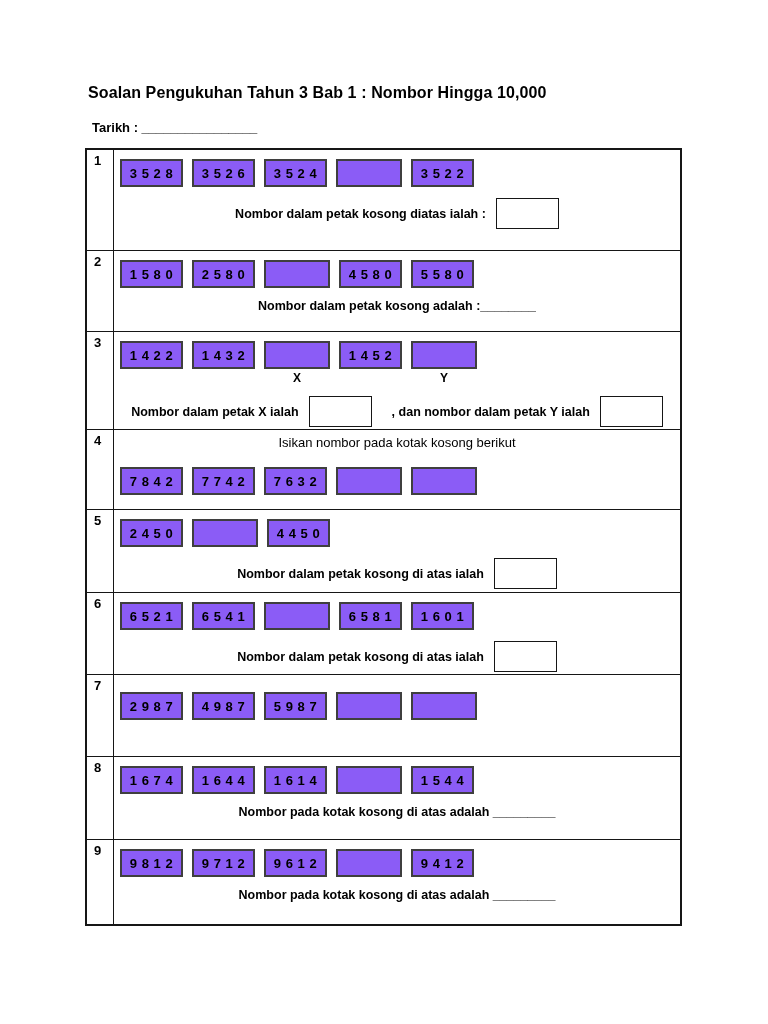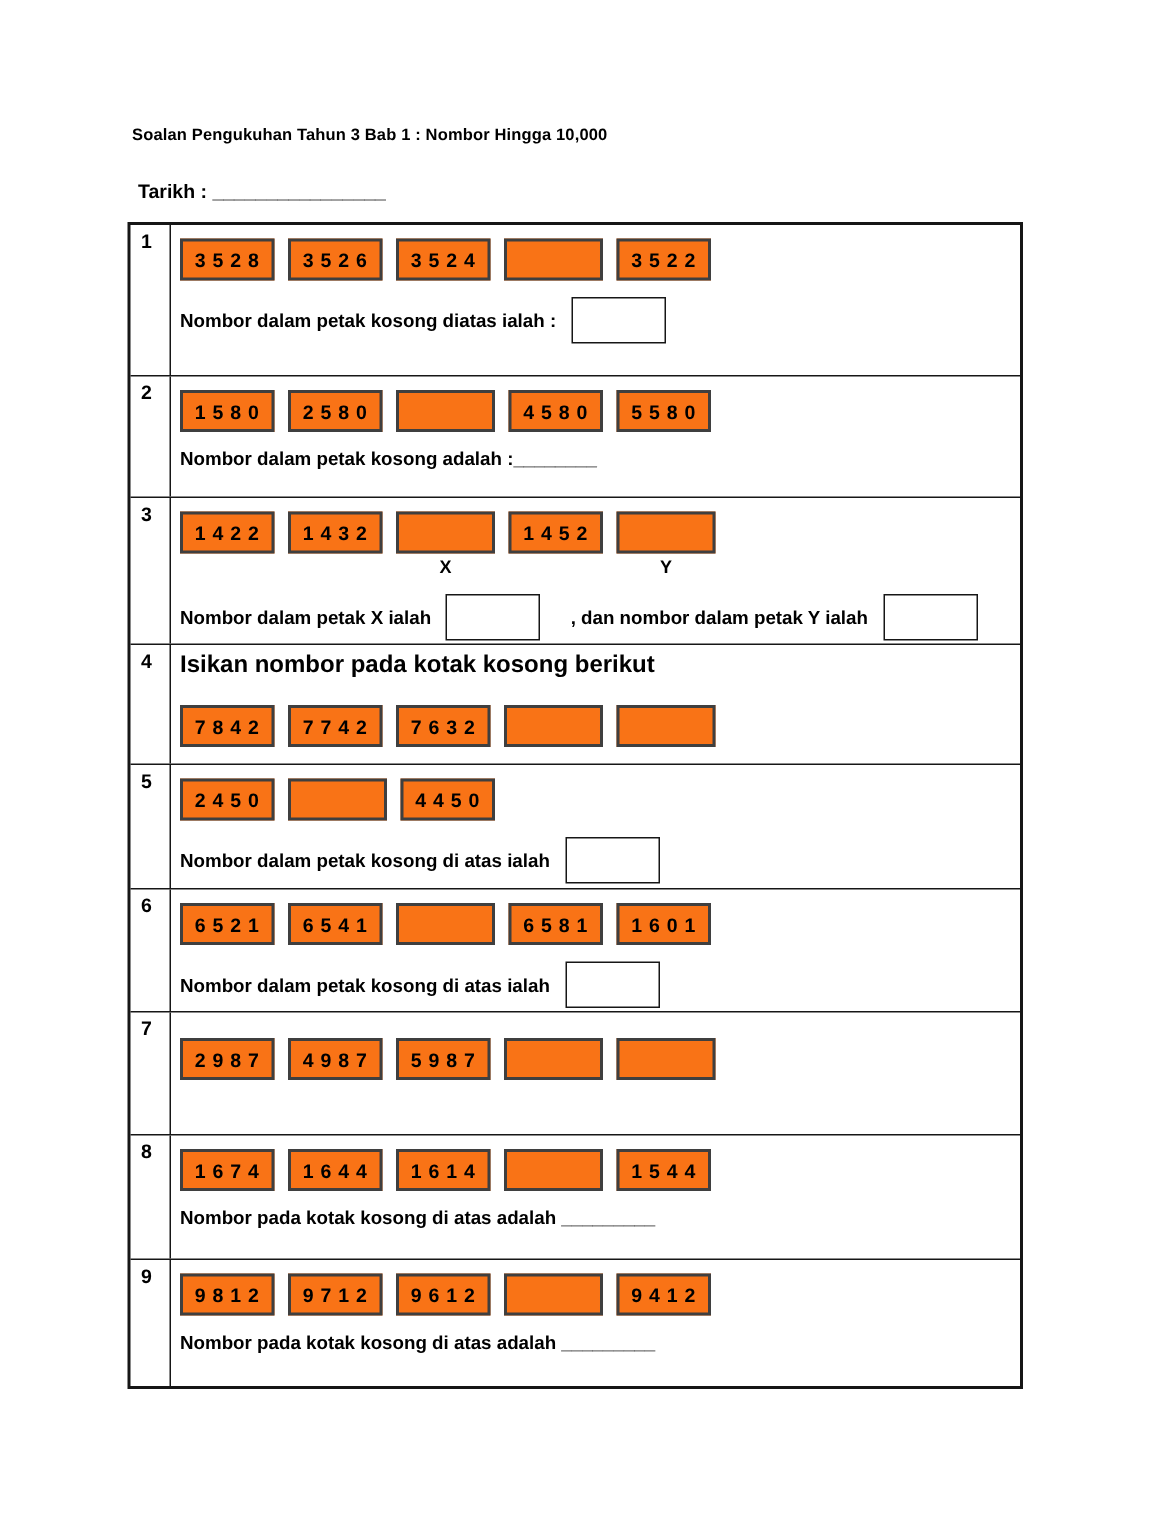--- a/index.html
+++ b/index.html
@@ -6,21 +6,21 @@
   body {
     width:768px; height:1024px;
     background:#ffffff;
     font-family:"Liberation Sans", sans-serif;
     color:#000;
     position:relative;
     overflow:hidden;
   }
   .title {
     position:absolute; left:88px; top:84px;
-    font-weight:bold; font-size:11px; letter-spacing:0.1px;
+    font-weight:bold; font-size:16px; letter-spacing:0.1px;
   }
   .date-line {
     position:absolute; left:92px; top:120px;
     font-weight:bold; font-size:13px;
   }
   .qtable {
     position:absolute; left:85px; top:148px; width:597px;
     border:2px solid #161616;
     box-sizing:border-box;
     background:#fff;
@@ -36,46 +36,47 @@
     border-right:1.5px solid #161616;
     box-sizing:border-box;
     font-weight:bold; font-size:13px;
     padding:3px 0 0 7px;
   }
   .content-cell {
     flex:1; box-sizing:border-box;
     padding:0 6px 0 6px;
   }
   .intro {
-    font-weight:bold; font-size:16px;
+    font-weight:normal; font-size:13px;
     margin-top:5px;
+    text-align:center;
   }
   .boxes {
     display:flex; gap:9px;
     margin-top:9px;
     align-items:flex-start;
   }
   .boxes.after-intro { margin-top:17px;text-align:center; }
   .box-col { display:flex; flex-direction:column; align-items:center; }
   .nbox {
     width:63px; height:28px;
     border:2px solid #3f3f3f;
-    background:#f97316;
+    background:#8b5cf6;
     box-sizing:border-box;
     display:flex; align-items:center; justify-content:center;
     font-weight:bold; font-size:13px; letter-spacing:0.5px;
   }
   .nbox.empty { width:66px; }
   .box-label {
     font-weight:bold; font-size:12px; margin-top:2px;
   }
   .question {
     display:flex; align-items:center;
     margin-top:11px;
-    font-weight:bold; font-size:12.5px;
+    font-weight:bold; font-size:12.5px;justify-content:center;
   }
   .qtext { white-space:pre; }
   .answer-box {
     width:63px; height:31px;
     border:1.5px solid #161616;
     background:#fff;
     box-sizing:border-box;
     margin-left:10px;
     flex-shrink:0;
   }

